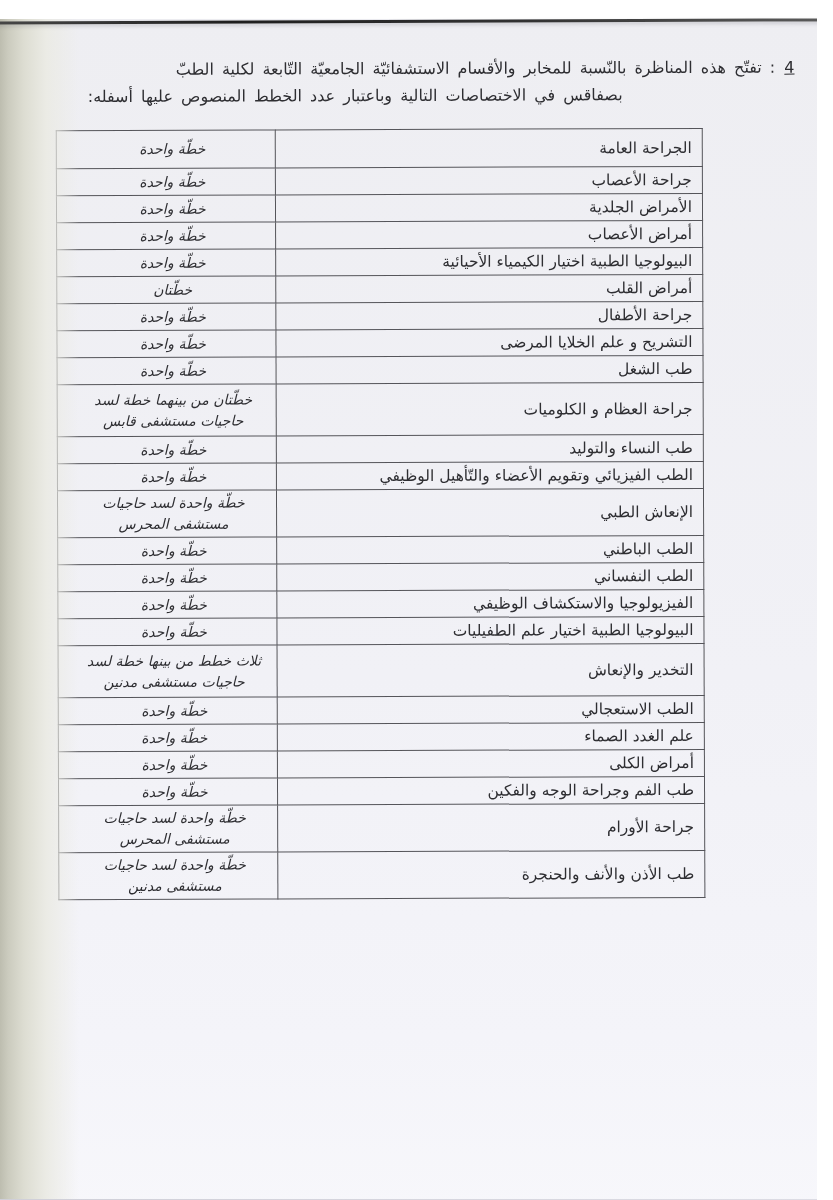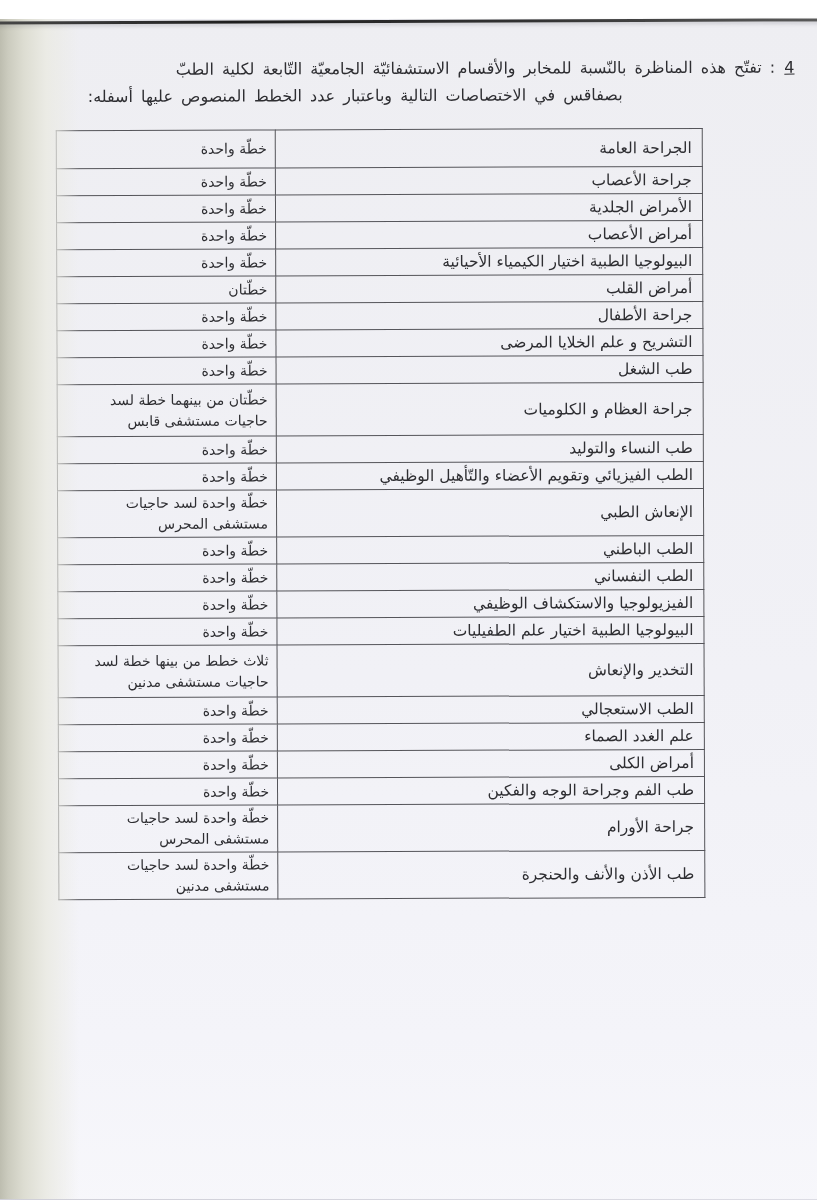--- a/index.html
+++ b/index.html
@@ -28,21 +28,21 @@
   .header{position:absolute;top:39px;left:20px;right:20px;text-align:right;font-size:16px;line-height:27px;z-index:2;word-spacing:3px;}
   .paragraph-number{text-decoration:underline;padding:0 1px;}
   .line2{padding-right:173px;}
   
   table.grid{
     position:absolute;top:113px;left:73px;width:646px;z-index:2;
     border-collapse:collapse;table-layout:fixed;direction:rtl;
   }
   table.grid td{border:1px solid #55555a;vertical-align:middle;overflow:hidden;background:transparent;}
   td.spec{font-size:15.5px;padding:2px 10px 2px 4px;text-align:right;}
-  td.val{font-size:14px;padding:2px 8px 2px 21px;text-align:right;line-height:1.5;}
+  td.val{font-size:14px;padding:2px 8px 2px 21px;text-align:center;line-height:1.5;font-style:italic;}
   tr.row{height:27px;}
   tr.row.first{height:38px;}
   tr.row.tall{height:52px;}
   tr.row.last{height:25px;}
 </style>
 </head>
 <body>
 
 <div class="page">
   <div class="scan-top-white"></div>

